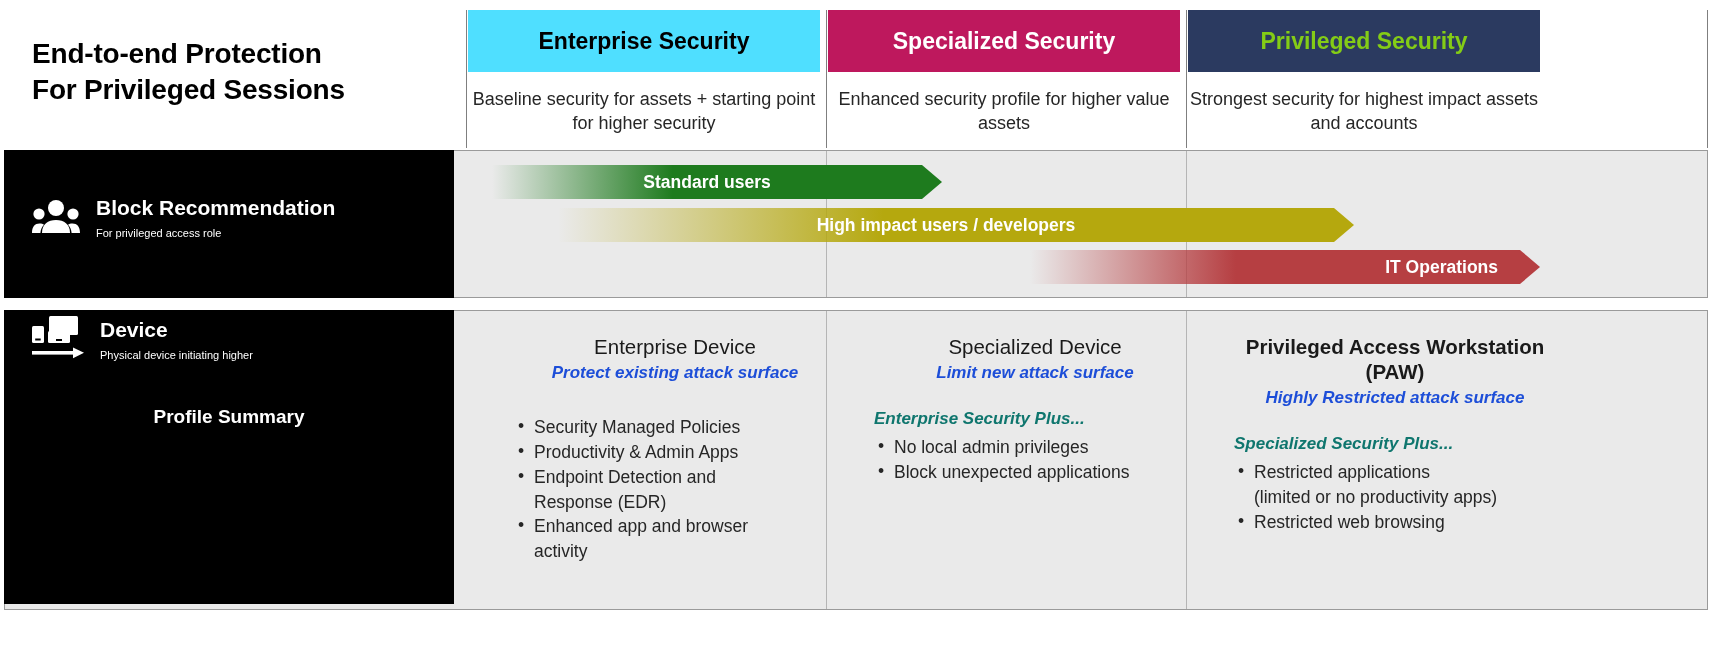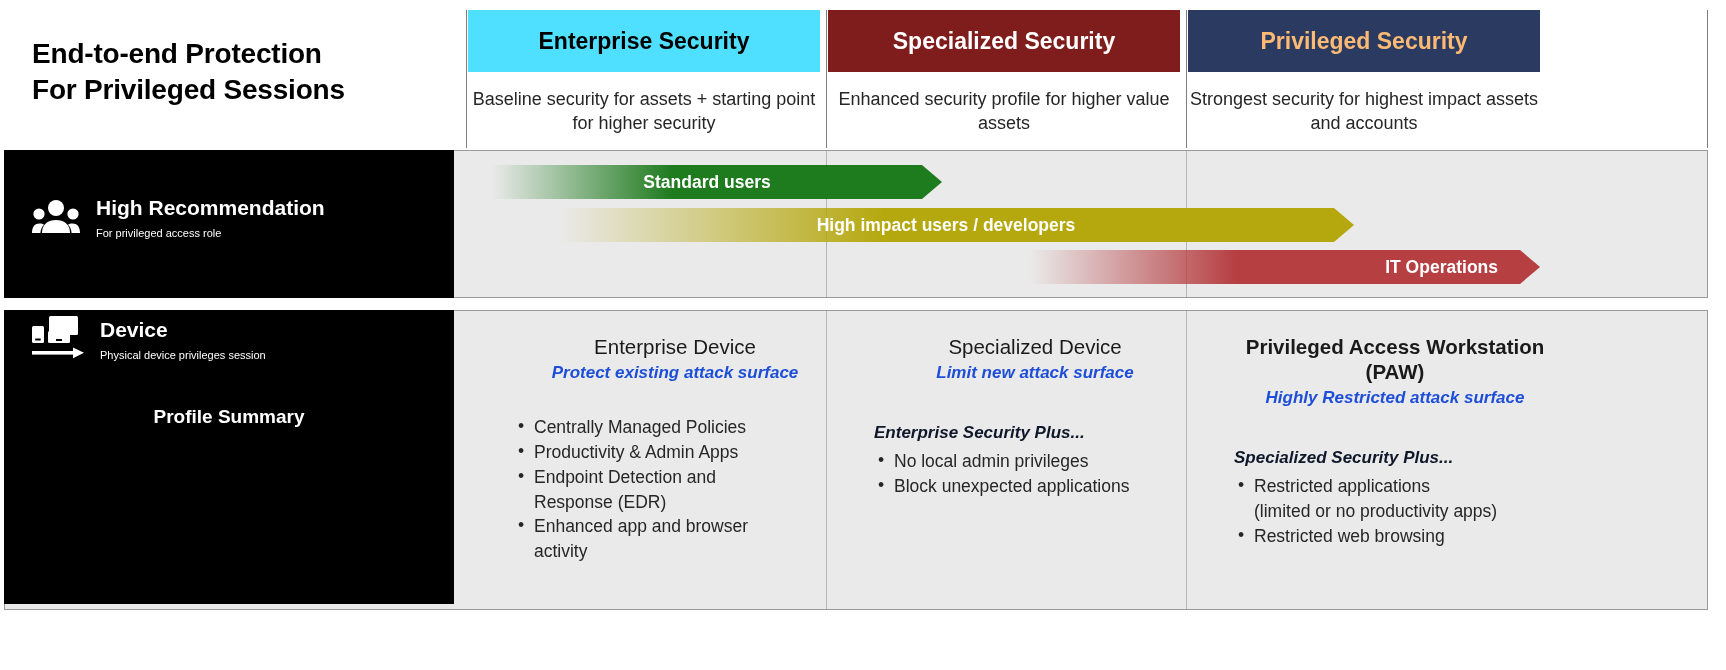--- a/index.html
+++ b/index.html
@@ -77,21 +77,21 @@
 
   
   #device-frame{top:310px;height:300px;}
   #device-label{top:310px;height:294px;}
   #device-label .inner{top:4px;}
 
   .cellcol{position:absolute;top:310px;width:358px;padding:24px 18px 0 18px;box-sizing:border-box;}
   .cellcol .ctitle{font-size:20.5px;text-align:center;line-height:1.22;color:#1a1a1a;}
   .cellcol .ctitle.bold{font-weight:bold;}
   .cellcol .csub{font-size:17px;font-weight:bold;font-style:italic;text-align:center;margin-top:4px;color:#1d4ed8;}
-  .cellcol .cplus{font-size:17px;font-weight:bold;font-style:italic;margin-top:40px;color:#0f172a;}
+  .cellcol .cplus{font-size:17px;font-weight:bold;font-style:italic;margin-top:26px;color:#0f766e;}
   .cellcol ul{margin:6px 0 0 0;padding:0;list-style:none;}
   .cellcol li{
     font-size:17.5px;line-height:1.42;color:#262626;
     padding-left:20px;position:relative;
   }
   .cellcol li::before{content:"\2022";position:absolute;left:4px;top:-1px;}
   .cellcol li.cont{padding-left:20px;}
   .cellcol li.cont::before{content:"";}
   .c1{left:496px;}
   .c2{left:856px;}
@@ -118,47 +118,47 @@
   <div class="hsep" style="left:826px;"></div>
   <div class="hsep" style="left:1186px;"></div>
   <div class="hsep" style="left:1707px;"></div>
 
   <div class="colhead hc1">
     <div class="band" style="background:#4FDFFF;color:#000000;">Enterprise Security</div>
     <div class="desc">Baseline security for assets + starting point for higher security</div>
   </div>
 
   <div class="colhead hc2">
-    <div class="band" style="background:#7f1d1d;color:#FFFFFF;">Specialized Security</div>
+    <div class="band" style="background:#be185d;color:#FFFFFF;">Specialized Security</div>
     <div class="desc">Enhanced security profile for higher value assets</div>
   </div>
 
   <div class="colhead hc3">
-    <div class="band" style="background:#2B3A60;color:#fdba74;">Privileged Security</div>
+    <div class="band" style="background:#2B3A60;color:#84cc16;">Privileged Security</div>
     <div class="desc">Strongest security for highest impact assets and accounts</div>
   </div>
 
   <div class="rowframe" id="role-frame"></div>
   <div class="vsep" style="left:826px;top:151px;height:146px;"></div>
   <div class="vsep" style="left:1186px;top:151px;height:146px;"></div>
 
   <div class="rowlabel" id="role-label">
     <div class="inner">
       <span class="icon">
         <svg width="48" height="34" viewBox="0 0 48 34" aria-hidden="true">
           <circle cx="24" cy="9" r="8" fill="#ffffff"></circle>
           <path d="M10 34 C10 25 16 21 24 21 C32 21 38 25 38 34 Z" fill="#ffffff"></path>
           <circle cx="7" cy="15" r="5.6" fill="#ffffff"></circle>
           <path d="M0 34 C0 27.5 3 24.5 7.5 24.5 C9.5 24.5 11 25 12 25.7 C9.8 28 8.6 30.8 8.4 34 Z" fill="#ffffff"></path>
           <circle cx="41" cy="15" r="5.6" fill="#ffffff"></circle>
           <path d="M48 34 C48 27.5 45 24.5 40.5 24.5 C38.5 24.5 37 25 36 25.7 C38.2 28 39.4 30.8 39.6 34 Z" fill="#ffffff"></path>
         </svg>
       </span>
       <span class="rl-txt">
-        <span class="t1" style="display:block">High Recommendation</span>
+        <span class="t1" style="display:block">Block Recommendation</span>
         <span class="t2" style="display:block">For privileged access role</span>
       </span>
     </div>
   </div>
 
   <div class="arrowwrap" style="left:492px;top:165px;width:450px;">
     <div class="arrow">
       <div class="body" id="a1body" style="background: linear-gradient(to right, rgba(234, 234, 234, 0) 0%, rgb(30, 123, 30) 42%, rgb(30, 123, 30) 100%);"></div>
       <svg class="tip" viewBox="0 0 20 34" preserveAspectRatio="none">
         <polygon points="0,0 20,17 0,34" fill="#1E7B1E"></polygon>
@@ -200,31 +200,31 @@
           <rect x="0" y="12" width="12" height="17" rx="1.5" fill="#ffffff"></rect>
           <rect x="3.2" y="24.5" width="5.5" height="2" fill="#000000"></rect>
           <rect x="16" y="17" width="22" height="12" rx="1.5" fill="#ffffff"></rect>
           <rect x="24" y="25" width="6" height="2" fill="#000000"></rect>
           <rect x="0" y="37" width="44" height="3.6" fill="#ffffff"></rect>
           <polygon points="41,33.5 52,38.8 41,44.2" fill="#ffffff"></polygon>
         </svg>
       </span>
       <span class="rl-txt">
         <span class="t1" style="display:block">Device</span>
-        <span class="t2" style="display:block">Physical device privileges session</span>
+        <span class="t2" style="display:block">Physical device initiating higher</span>
       </span>
     </div>
     <div class="profile-summary" style="top:96px;">Profile Summary</div>
   </div>
 
   <div class="cellcol c1">
     <div class="ctitle">Enterprise Device</div>
     <div class="csub">Protect existing attack surface</div>
     <ul>
-      <li>Centrally Managed Policies</li>
+      <li>Security Managed Policies</li>
       <li>Productivity &amp; Admin Apps</li>
       <li>Endpoint Detection and</li>
       <li class="cont">Response (EDR)</li>
       <li>Enhanced app and browser</li>
       <li class="cont">activity</li>
     </ul>
   </div>
 
   <div class="cellcol c2">
     <div class="ctitle">Specialized Device</div>

